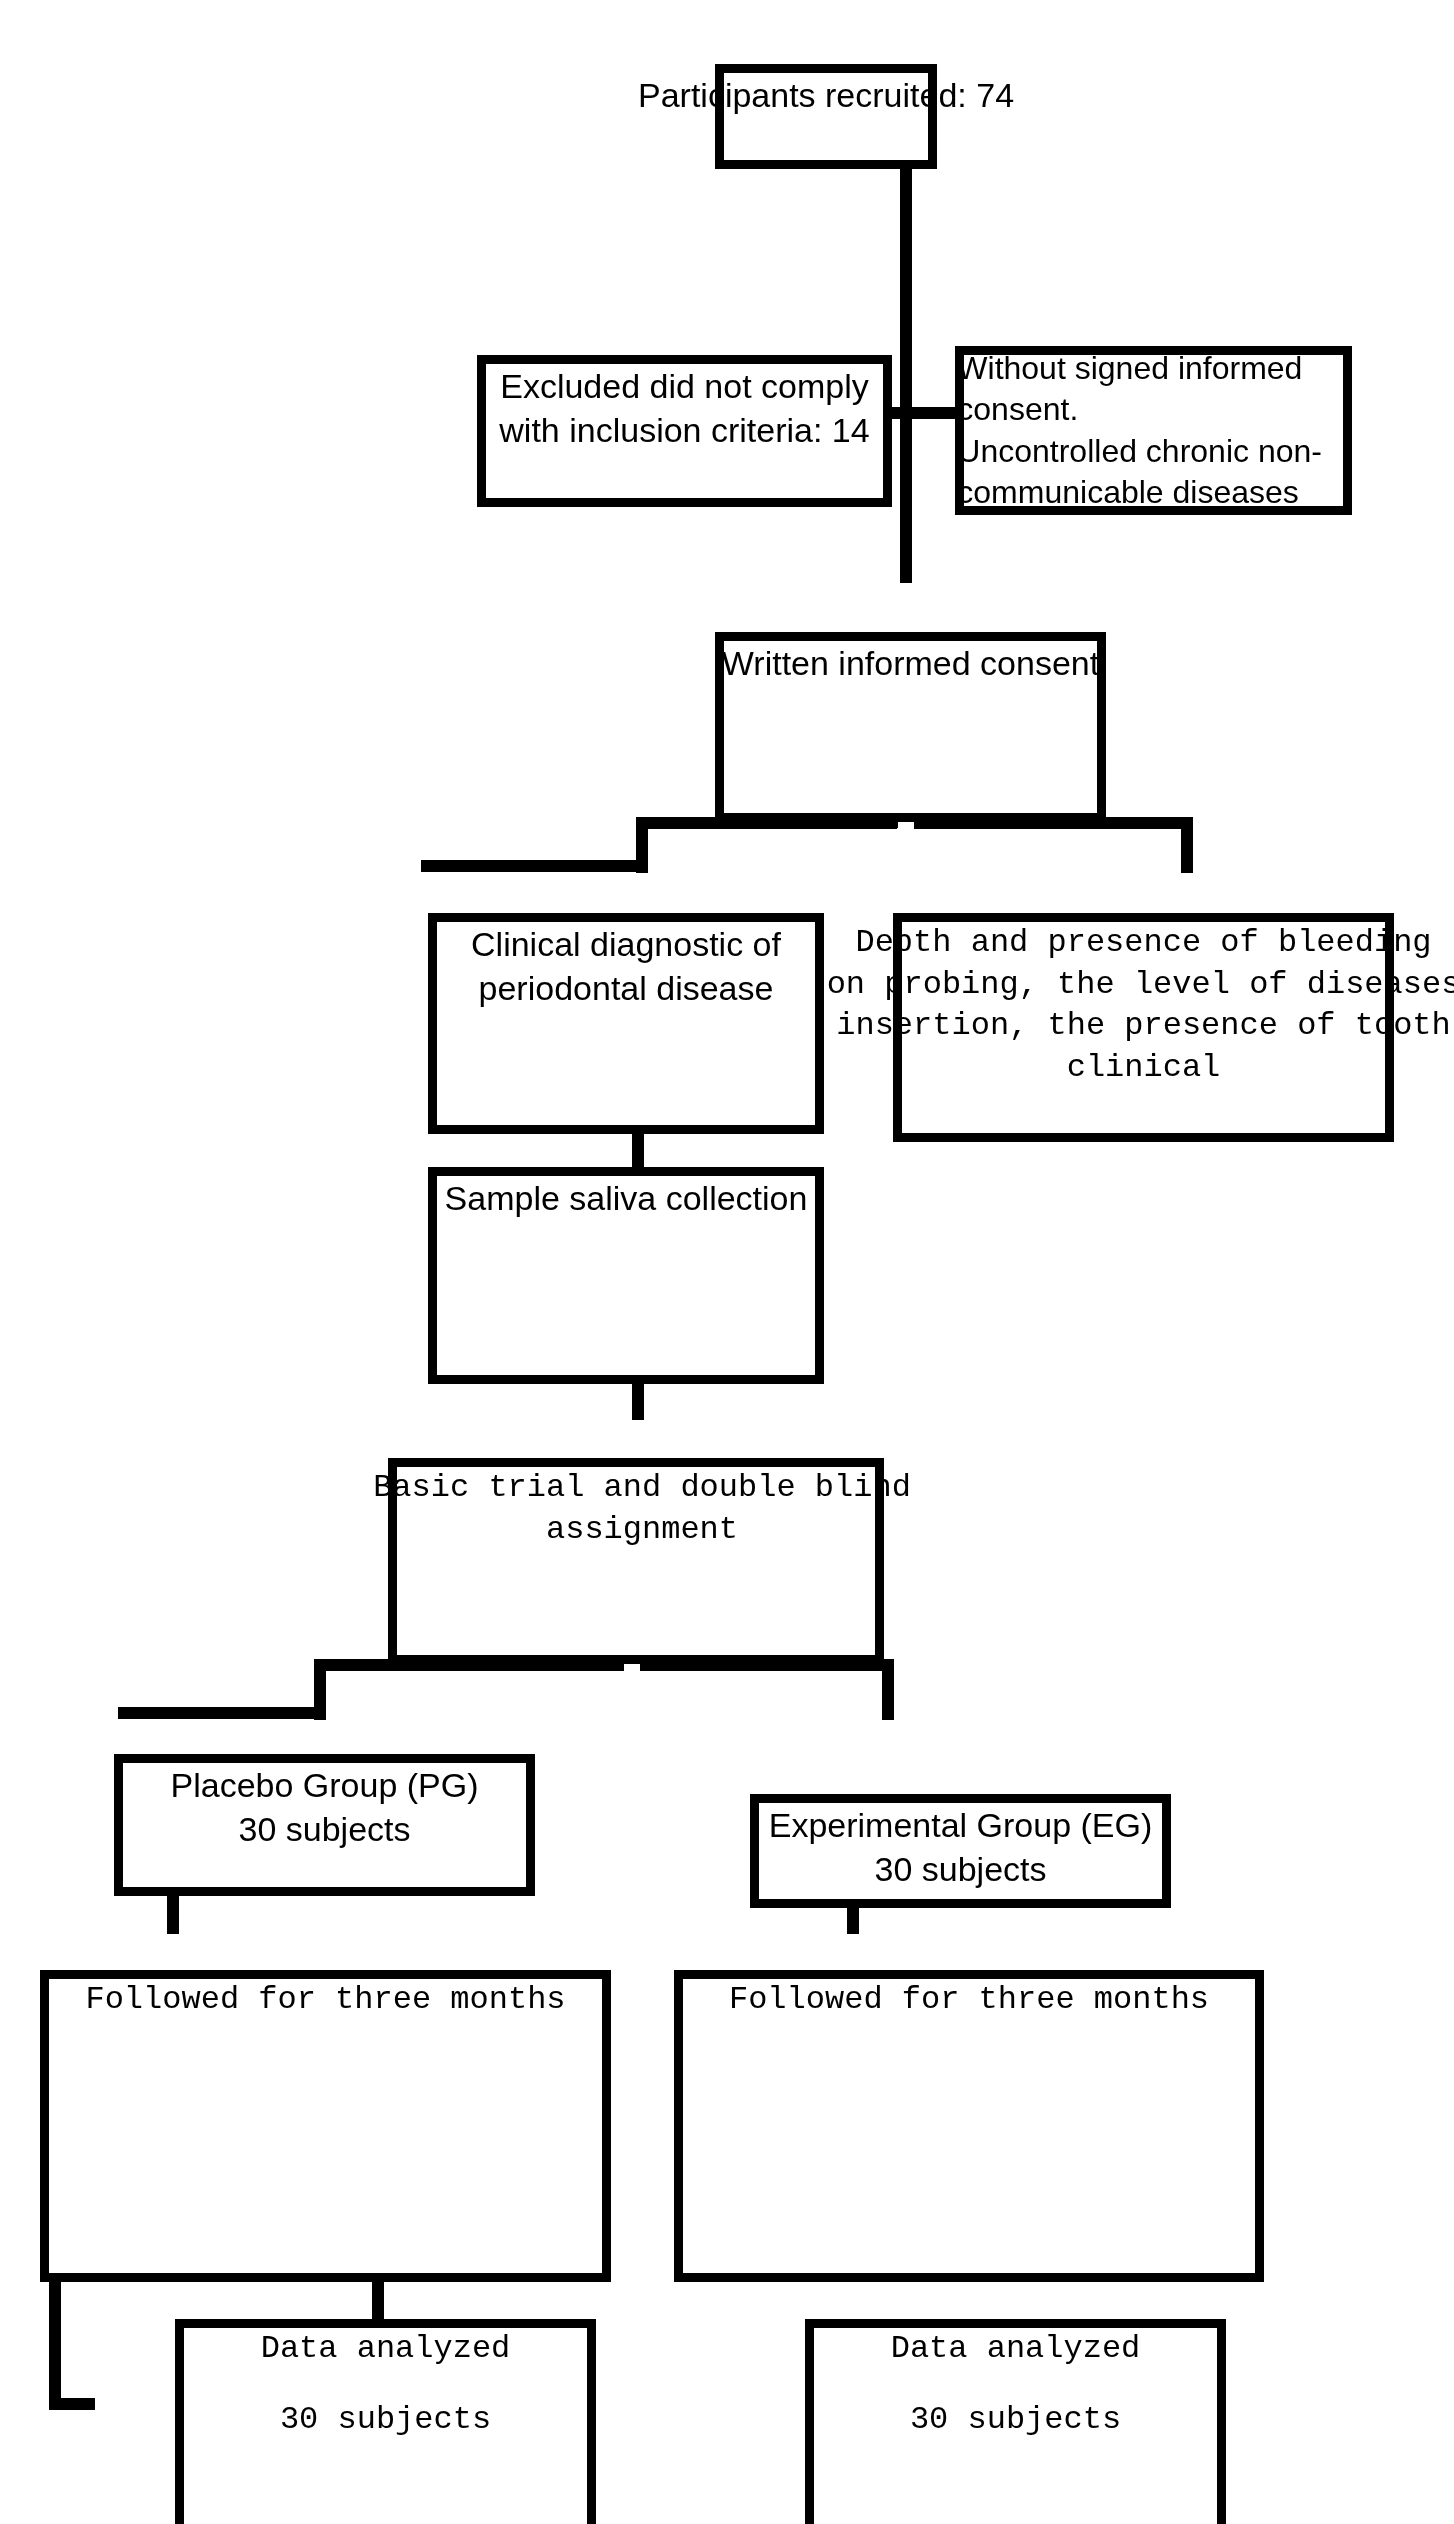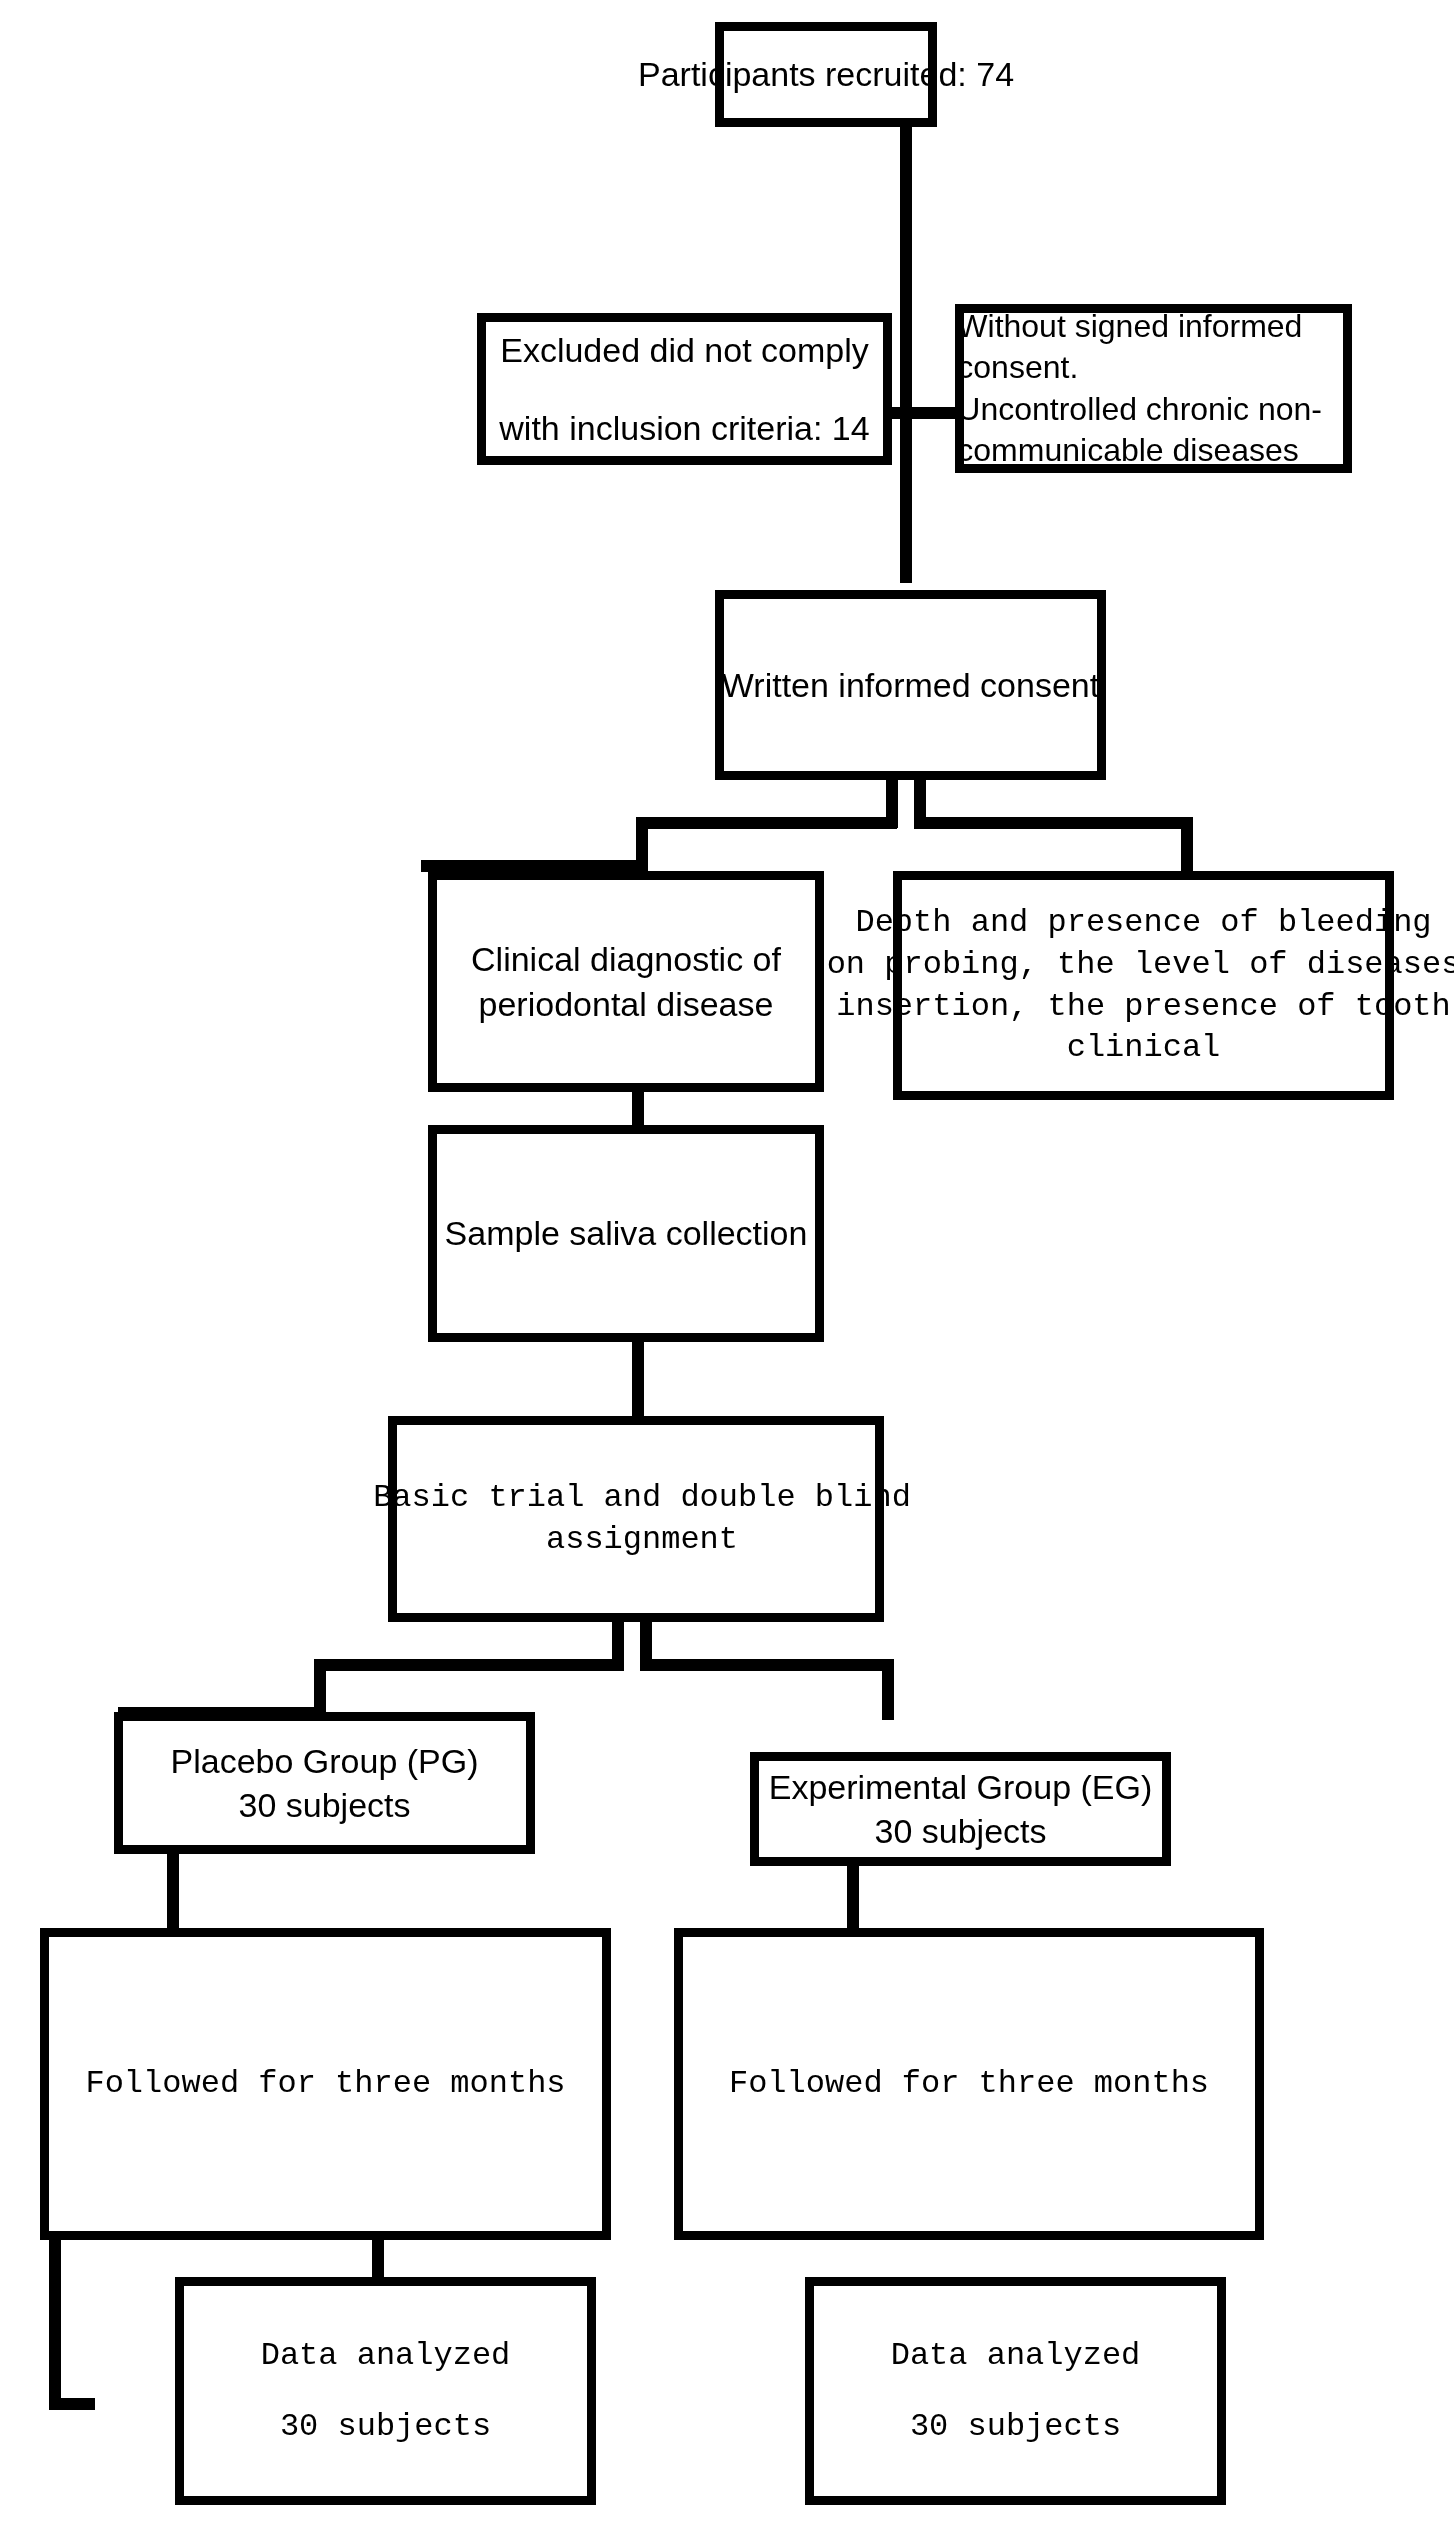--- a/index.html
+++ b/index.html
@@ -17,24 +17,24 @@
     font-family: "Liberation Sans", "DejaVu Sans", sans-serif;
   }
   .node {
     position: absolute;
     box-sizing: border-box;
     background: #ffffff;
     border: 9.3px solid #000000;
     display: flex;
     flex-direction: column;
     align-items: center;
-    justify-content: center;
     text-align: center;
     color: #000000;
     z-index: 5;
+    margin-top: 42px;
   }
   .node .line {
     display: block;
     white-space: nowrap;
     line-height: 1.30;
   }
   .node.leftal {
     align-items: flex-start;
     text-align: left;
     padding-left: 26px;
@@ -101,21 +101,21 @@
   <div class="conn" style="left:49px; top:2236px; width:11.8px; height:174px;"></div>
   <div class="conn" style="left:49px; top:2398px; width:46px; height:11.8px;"></div>
 
   <div class="conn" style="left:372px; top:2236px; width:11.8px; height:174px;"></div>
   <div class="conn" style="left:372px; top:2398px; width:46px; height:11.8px;"></div>
 
   <div class="node" style="left:715px; top:22px; width:222px; height:105px;">
     <span class="line fsz-1">Participants recruited: 74</span>
   </div>
 
-  <div class="node" style="left:477px; top:313px; width:415px; height:152px;gap:34px;">
+  <div class="node" style="left:477px; top:313px; width:415px; height:152px;">
     <span class="line fsz-1">Excluded did not comply</span>
     <span class="line fsz-1">with inclusion criteria: 14</span>
   </div>
 
   <div class="node leftal overflowtxt" style="left:955px; top:304px; width:397px; height:169px;">
     <div class="inner">
       <span class="line fsz-2">Without signed informed</span>
       <span class="line fsz-2">consent.</span>
       <span class="gap"></span>
       <span class="line fsz-2">Uncontrolled chronic non-</span>

